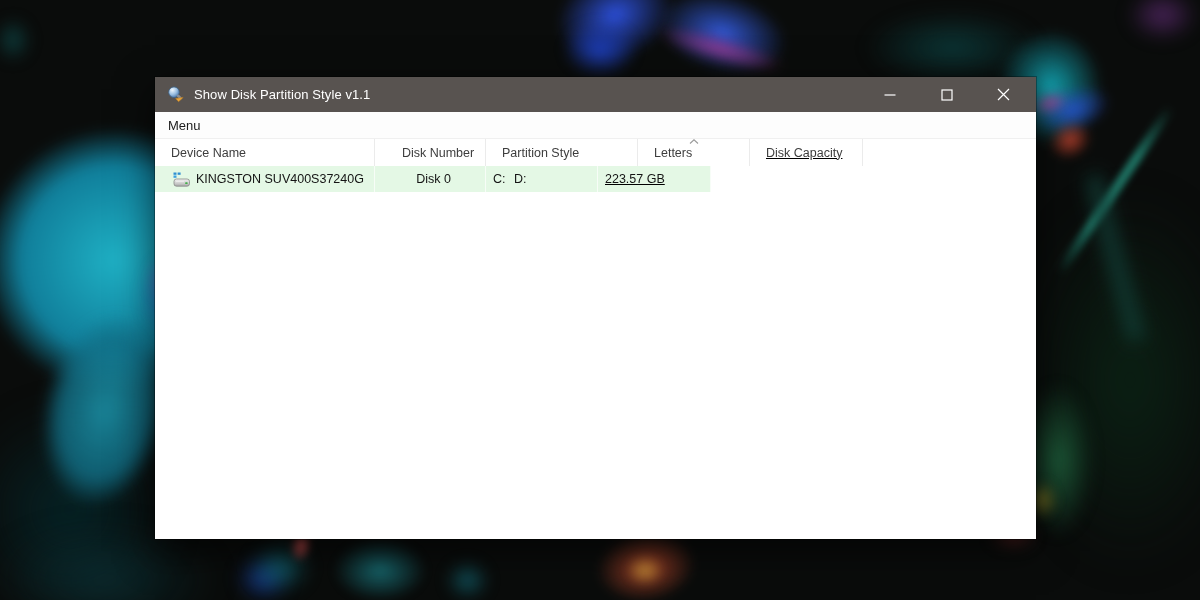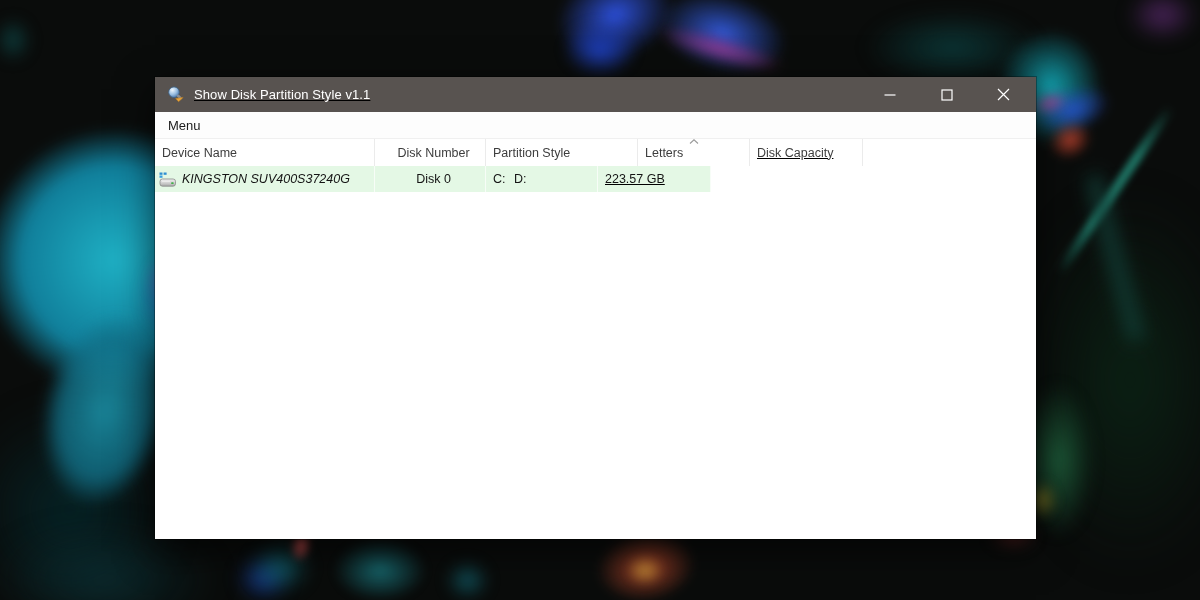--- a/index.html
+++ b/index.html
@@ -32,41 +32,41 @@
   .b23{left:240px;top:535px;width:80px;height:65px;background:radial-gradient(closest-side,rgba(21,144,159,.65),rgba(21,144,159,0) 75%);filter:blur(9px);}
   .b24{left:286px;top:524px;width:30px;height:44px;background:radial-gradient(closest-side,rgba(200,74,74,.85),rgba(200,74,74,0) 75%);filter:blur(3px);transform:rotate(12deg);}
   .b25{left:320px;top:530px;width:120px;height:80px;background:radial-gradient(closest-side,rgba(27,126,134,.8),rgba(27,126,134,0) 78%);filter:blur(5px);}
   .b26{left:440px;top:555px;width:55px;height:50px;background:radial-gradient(closest-side,rgba(21,131,148,.7),rgba(21,131,148,0) 75%);filter:blur(8px);}
   .b27{left:582px;top:522px;width:128px;height:90px;background:radial-gradient(closest-side,rgba(184,71,44,.88),rgba(184,71,44,0) 78%);filter:blur(4px);transform:rotate(-8deg);}
   .b28{left:620px;top:550px;width:50px;height:40px;background:radial-gradient(closest-side,rgba(207,169,59,.7),rgba(207,169,59,0) 75%);filter:blur(5px);}
   .b29{left:-12px;top:10px;width:50px;height:60px;background:radial-gradient(closest-side,rgba(14,74,74,.8),rgba(14,74,74,0) 75%);filter:blur(7px);}
 
   .window{position:absolute;left:155px;top:77px;width:881px;height:462px;
     box-shadow:0 12px 36px rgba(0,0,0,.6),0 0 0 1px rgba(0,0,0,.3);background:var(--client-bg,#fff);}
-  .titlebar{height:35px;background:var(--titlebar-bg,#585350);display:flex;align-items:center;text-decoration:underline;}
+  .titlebar{height:35px;background:var(--titlebar-bg,#585350);display:flex;align-items:center;}
   .appicon{margin-left:12px;display:flex;align-items:center;}
   .title{color:var(--titlebar-text,#fff);font-size:13px;margin-left:9px;flex:1;
     white-space:nowrap;letter-spacing:.1px;}
   .controls{display:flex;height:35px;margin-right:4px;}
   .ctl{width:57px;height:35px;display:flex;align-items:center;justify-content:center;cursor:default;}
   .menubar{height:26px;background:var(--menubar-bg,#fdfdfd);display:flex;align-items:center;
     border-bottom:1px solid #f0f0f0;}
   .menuitem{font-size:13px;color:#1c1c1c;padding:0 8px;margin-left:5px;height:22px;
     display:flex;align-items:center;}
   .client{position:relative;height:400px;background:var(--client-bg,#fff);}
   .lheader{display:flex;height:27px;}
   .hcell{position:relative;display:flex;align-items:center;box-sizing:border-box;
-    padding-left:7px;border-right:1px solid var(--grid-line,#ebebeb);background:#fff;}
+    padding-left:16px;border-right:1px solid var(--grid-line,#ebebeb);background:#fff;}
   .htext{font-size:12.5px;color:var(--header-text,#3d3d3d);white-space:nowrap;}
   .sort{position:absolute;top:0px;left:50%;transform:translateX(-50%);line-height:0;}
   .c0{width:220px;} .c1{width:111px;justify-content:center;} .c2{width:152px;} .c3{width:112px;} .c4{width:113px;text-decoration:underline;}
   .lrow{display:flex;height:26px;background:transparent;}
   .cell{display:flex;align-items:center;box-sizing:border-box;padding-left:7px;
     background:var(--row-highlight,#e4f8e5);border-right:1px solid rgba(255,255,255,.7);}
-  .cell.c0{padding-left:4px;font-style:italic;}
+  .cell.c0{padding-left:18px;}
   .val{font-size:12.5px;color:var(--cell-text,#141414);white-space:nowrap;}
   .c3 .val{word-spacing:5px;}
   .dicon{margin-right:6px;display:flex;align-items:center;line-height:0;}
 </style>
 </head>
 <body>
 
 <div class="desktop">
   <div class="blob b21"></div>
   <div class="blob b5"></div>

